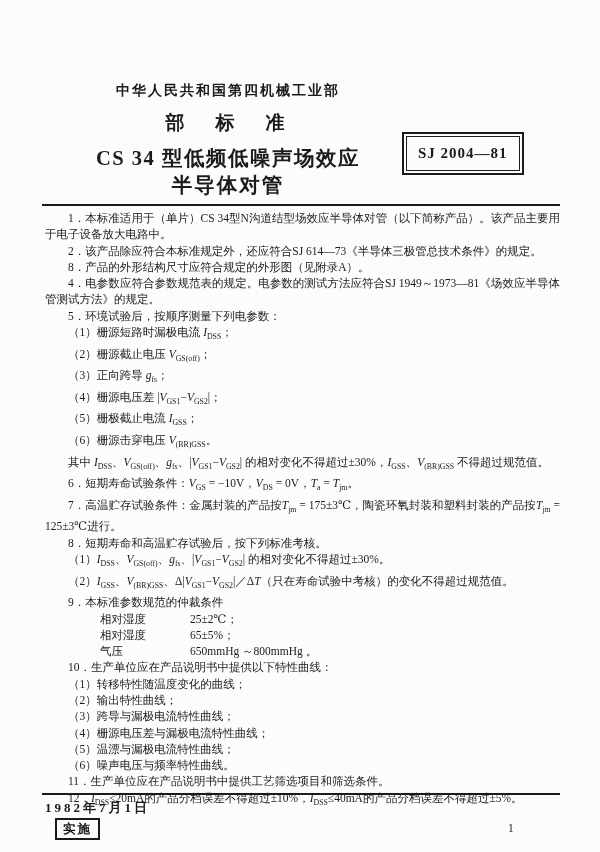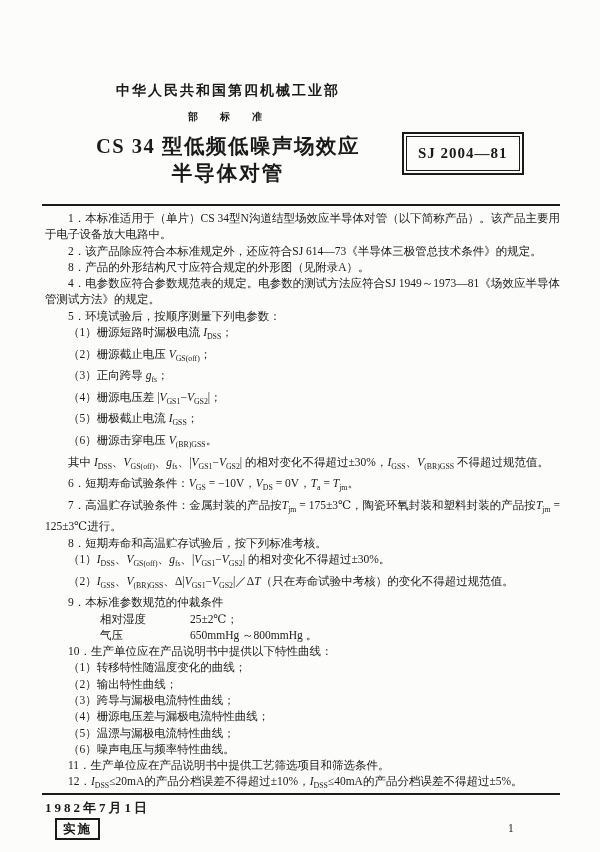--- a/index.html
+++ b/index.html
@@ -5,21 +5,21 @@
   * { box-sizing: border-box; }
   html, body { margin: 0; padding: 0; }
   body { background: #ececea; font-family: "Liberation Serif", "DejaVu Serif", serif; }
   .page {
     width: 600px; height: 852px; margin: 0 auto; position: relative;
     background: #fcfcfa; color: #1b1b1b; overflow: hidden;
   }
   
   .header-text { width: 432px; margin-left: 12px; text-align: center; padding-top: 82px; }
   .ministry   { font-size: 14px; font-weight: bold; letter-spacing: 2px; }
-  .std-kind   { margin-top: 10px; font-size: 10px; font-weight: bold; letter-spacing: 6px; }
+  .std-kind   { margin-top: 10px; font-size: 19px; font-weight: bold; letter-spacing: 6px; }
   .title-1    { margin-top: 9px; font-size: 20.5px; font-weight: bold; letter-spacing: 1.5px; line-height: 27px; }
   .title-2    { font-size: 20.5px; font-weight: bold; letter-spacing: 2px; line-height: 27px; }
   .sj-box     { position: absolute; top: 96px; left: 402px; border: 2px solid #1b1b1b; padding: 2px; background: #fcfcfa; margin-top: 36px; }
   .sj-box-inner { border: 1px solid #1b1b1b; padding: 8px 11px; font-size: 15px; font-weight: bold;
                   letter-spacing: 1px; white-space: nowrap; }
   
   .rule { position: absolute; left: 42px; right: 40px; border-top: 2px solid #1b1b1b; height: 0; }
   .header-rule { top: 204px; }
   .footer-rule { top: 793px; }
   
@@ -75,20 +75,23 @@
     <p>6．短期寿命试验条件：<i>V</i><sub>GS</sub> = −10V，<i>V</i><sub>DS</sub> = 0V，<i>T</i><sub>a</sub> = <i>T</i><sub>jm</sub>。</p>
     <p>7．高温贮存试验条件：金属封装的产品按<i>T</i><sub>jm</sub> = 175±3℃，陶瓷环氧封装和塑料封装的产品按<i>T</i><sub>jm</sub> = 125±3℃进行。</p>
     <p>8．短期寿命和高温贮存试验后，按下列标准考核。</p>
     <p>（1）<i>I</i><sub>DSS</sub>、<i>V</i><sub>GS(off)</sub>、<i>g</i><sub>fs</sub>、|<i>V</i><sub>GS1</sub>−<i>V</i><sub>GS2</sub>| 的相对变化不得超过±30%。</p>
     <p>（2）<i>I</i><sub>GSS</sub>、<i>V</i><sub>(BR)GSS</sub>、Δ|<i>V</i><sub>GS1</sub>−<i>V</i><sub>GS2</sub>|／Δ<i>T</i>（只在寿命试验中考核）的变化不得超过规范值。</p>
     <p>9．本标准参数规范的仲裁条件</p>
     <p class="arb">
       <span class="arb-label">相对湿度</span><span>25±2℃；</span>
     </p>
     <p class="arb">
+      <span class="arb-label">相对湿度</span><span>65±5%；</span>
+    </p>
+    <p class="arb">
       <span class="arb-label">气压</span><span>650mmHg ～800mmHg 。</span>
     </p>
     <p>10．生产单位应在产品说明书中提供以下特性曲线：</p>
     <p>（1）转移特性随温度变化的曲线；</p>
     <p>（2）输出特性曲线；</p>
     <p>（3）跨导与漏极电流特性曲线；</p>
     <p>（4）栅源电压差与漏极电流特性曲线；</p>
     <p>（5）温漂与漏极电流特性曲线；</p>
     <p>（6）噪声电压与频率特性曲线。</p>
     <p>11．生产单位应在产品说明书中提供工艺筛选项目和筛选条件。</p>

